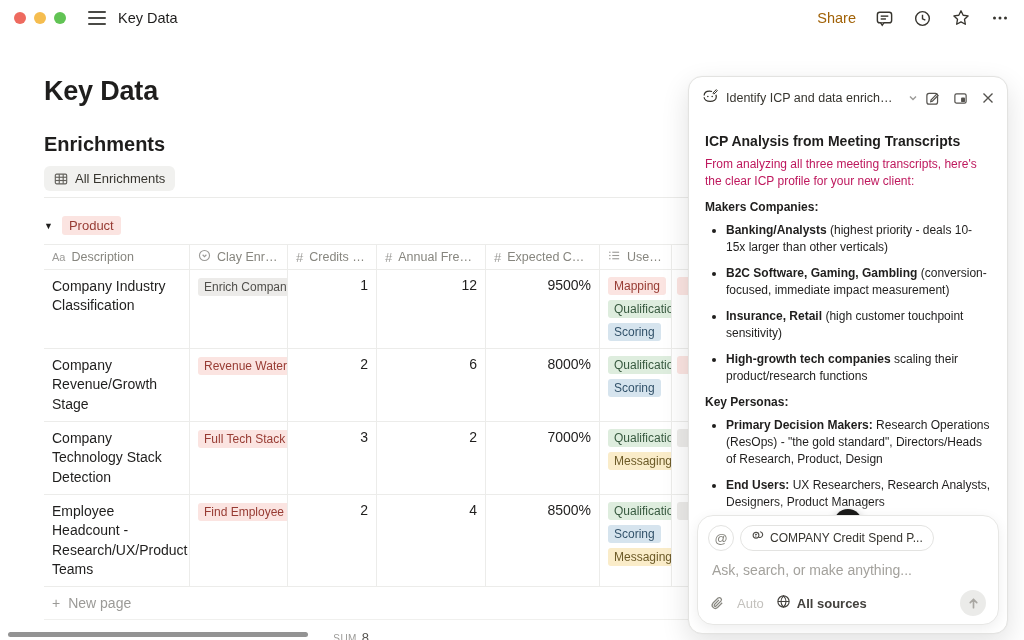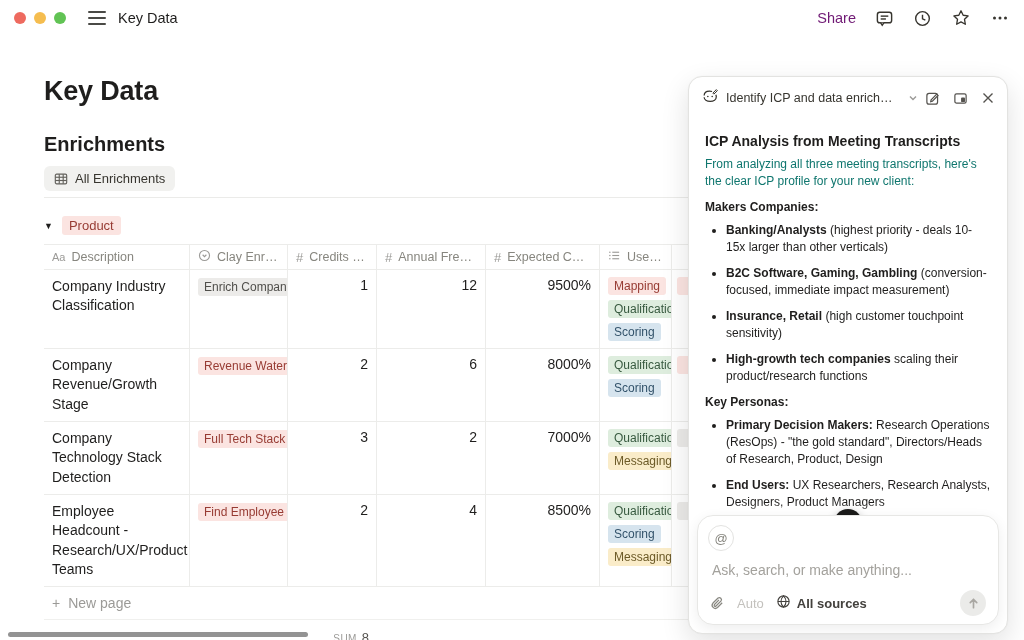--- a/index.html
+++ b/index.html
@@ -9,21 +9,21 @@
   
   .topbar { position:absolute; top:0; left:0; width:1024px; height:36px;
     display:flex; align-items:center; padding:0 14px; background:#fff; z-index:30; }
   .lights { display:flex; gap:8px; margin-right:22px; }
   .light { width:12px; height:12px; border-radius:50%; }
   .hamburger { width:18px; height:14px; display:flex; flex-direction:column; justify-content:space-between; margin-right:12px; cursor:pointer; background:none; border:none; }
   .hamburger span { height:1.8px; background:#4a4a46; border-radius:1px; }
   .doc-title { font-size:14.5px; color:#1f1e1d; }
   .topbar-right { margin-left:auto; display:flex; align-items:center; gap:19px; }
   .tb-btn { background:none; border:none; cursor:pointer; display:flex; align-items:center; color:#37352f; }
-  .share-label { font-size:14.5px; color:#701a75;margin-left:12px; }
+  .share-label { font-size:14.5px; color:#a16207;margin-left:12px; }
   .tb-icon svg { display:block; }
 
   
   .content { position:absolute; top:36px; left:44px; width:660px; }
   h1.page-title { font-size:27px; font-weight:700; letter-spacing:-.2px; margin-top:40px; }
   h2.section-title { font-size:20px; font-weight:700; margin-top:26px; }
   .view-tabs { margin-top:10px; padding-bottom:6px; border-bottom:1px solid #ebebe9; width:644px; }
   .view-tab { display:inline-flex; align-items:center; gap:7px; background:#f1f1ef; border:none;
     border-radius:6px; padding:5px 10px; font-size:13px; font-weight:500; color:#37352f; cursor:pointer; }
   .view-tab svg { display:block; }
@@ -63,21 +63,21 @@
   .ai-panel { position:absolute; left:688px; top:76px; width:320px; height:558px; background:#fff;
     border:1px solid #e3e3e1; border-radius:14px; box-shadow:0 10px 28px rgba(15,15,15,.12), 0 0 0 .5px rgba(15,15,15,.02);
     z-index:50; overflow:hidden; }
   .panel-header { display:flex; align-items:center; gap:7px; padding:10px 12px 8px 12px; }
   .panel-title { font-size:12.5px; font-weight:500; color:#37352f; white-space:nowrap; overflow:hidden; text-overflow:ellipsis; }
   .panel-header .chev { color:#9b9a97; margin-left:2px; flex:none; }
   .panel-actions { margin-left:auto; display:flex; align-items:center; gap:13px; }
   .panel-actions button { background:none; border:none; cursor:pointer; color:#54524e; display:flex; }
   .panel-body { padding:6px 16px 0 16px; height:428px; overflow:hidden; position:relative; }
   .panel-body h3 { font-size:14px; font-weight:700; color:#1f1e1d; margin:10px 0 7px 0; }
-  .panel-body p.intro { font-size:12px; line-height:1.42; color:#0f766e; margin-bottom:10px; }
+  .panel-body p.intro { font-size:12px; line-height:1.42; color:#be185d; margin-bottom:10px; }
   .psec-label { font-size:12px; font-weight:700; margin:10px 0 8px 0; }
   .panel-body ul { list-style:disc; padding-left:21px; margin:0; }
   .panel-body li { font-size:12px; line-height:1.42; color:#1f1e1d; margin-bottom:9px; }
   .panel-body li strong { font-weight:700; }
   .fade { position:absolute; left:1px; right:1px; bottom:104px; height:26px; z-index:3;
     background:linear-gradient(to bottom, rgba(255,255,255,0), #ffffff); pointer-events:none; }
   .scroll-down { position:absolute; left:50%; transform:translateX(-50%); bottom:96px; width:28px; height:28px;
     border-radius:50%; background:#1b1b1a; border:none; cursor:pointer; z-index:5;
     display:flex; align-items:center; justify-content:center; box-shadow:0 3px 8px rgba(0,0,0,.3); }
 
@@ -351,20 +351,30 @@
 
   <button class="scroll-down">
     <svg width="13" height="13" viewBox="0 0 14 14" fill="none" stroke="#ffffff" stroke-width="2" stroke-linecap="round">
         <path d="M3 5l4 4 4-4"></path>
       </svg>
   </button>
 
   <div class="composer">
     <div class="comp-row1">
       <button class="at-btn">@</button>
+      <button class="ctx-chip">
+        <span>
+          <svg width="13" height="13" viewBox="0 0 14 14" fill="none" stroke="#54524e" stroke-width="1.2">
+              <circle cx="5.4" cy="5.6" r="3.1"></circle>
+              <path d="M8.1 7.8a3.1 3.1 0 1 0 1.5-5.9"></path>
+              <path d="M4.3 4.8h2.2M4.3 6.5h1.6" stroke-width="1"></path>
+            </svg>
+        </span>
+        <span class="chip-label">COMPANY Credit Spend P...</span>
+      </button>
     </div>
     <div class="comp-input">Ask, search, or make anything...</div>
     <div class="comp-row3">
       <button class="icon-plain">
         <svg width="15" height="15" viewBox="0 0 16 16" fill="none" stroke="#87867f" stroke-width="1.3">
             <path d="M13 7.2L8 12.3a3.4 3.4 0 0 1-4.8-4.8l5.4-5.4a2.3 2.3 0 0 1 3.2 3.2L6.4 10.7a1.1 1.1 0 0 1-1.6-1.6l4.8-4.9"></path>
           </svg>
       </button>
       <span class="auto-label">Auto</span>
       <button class="sources">

